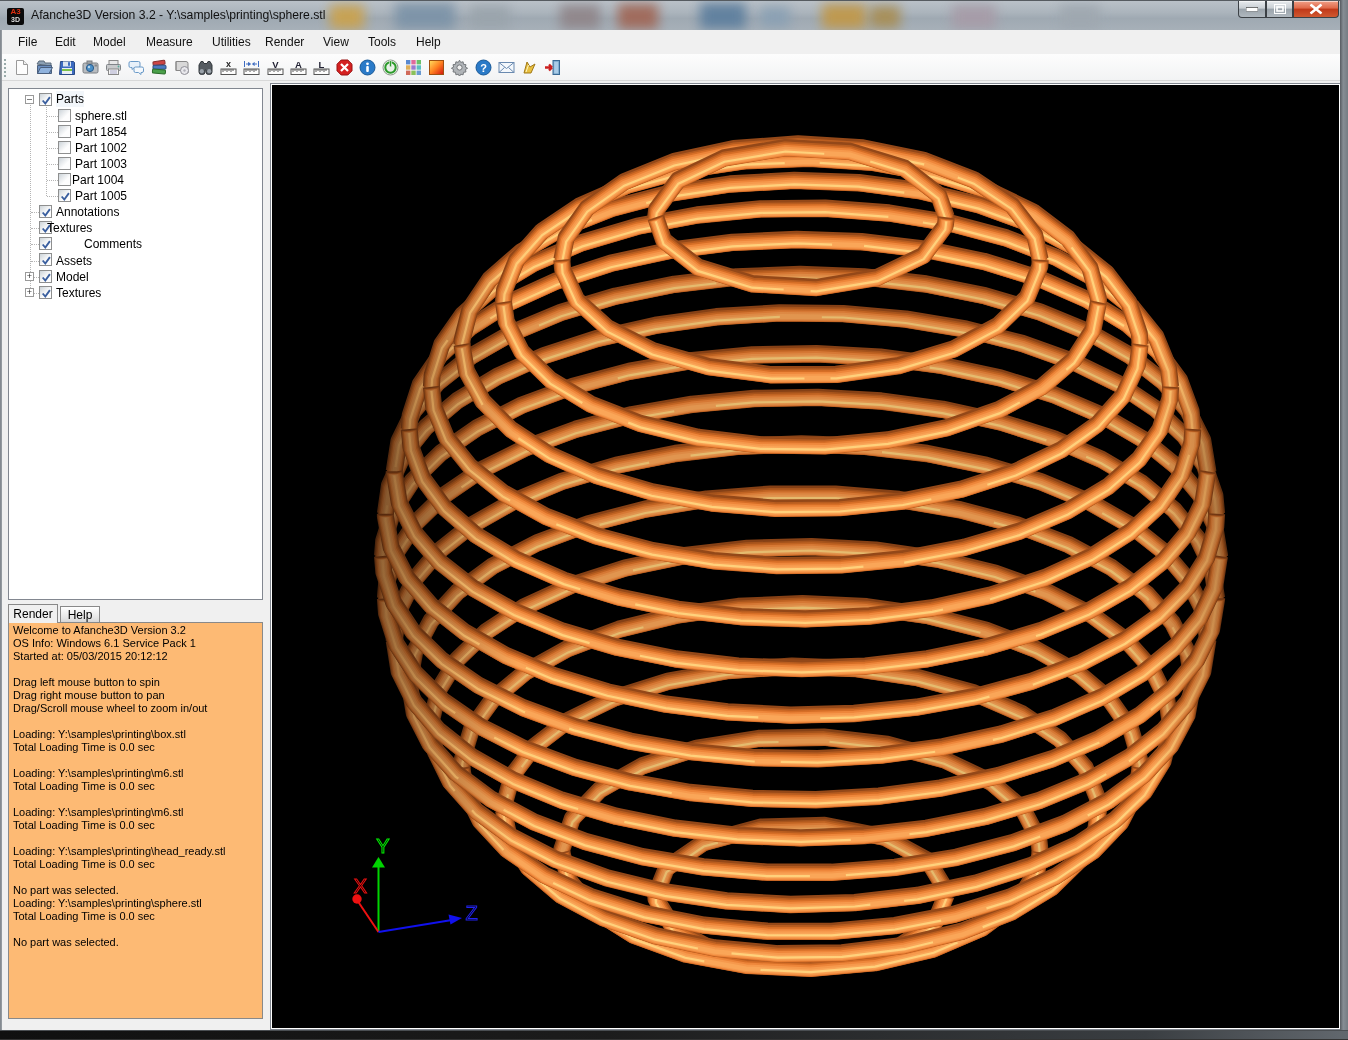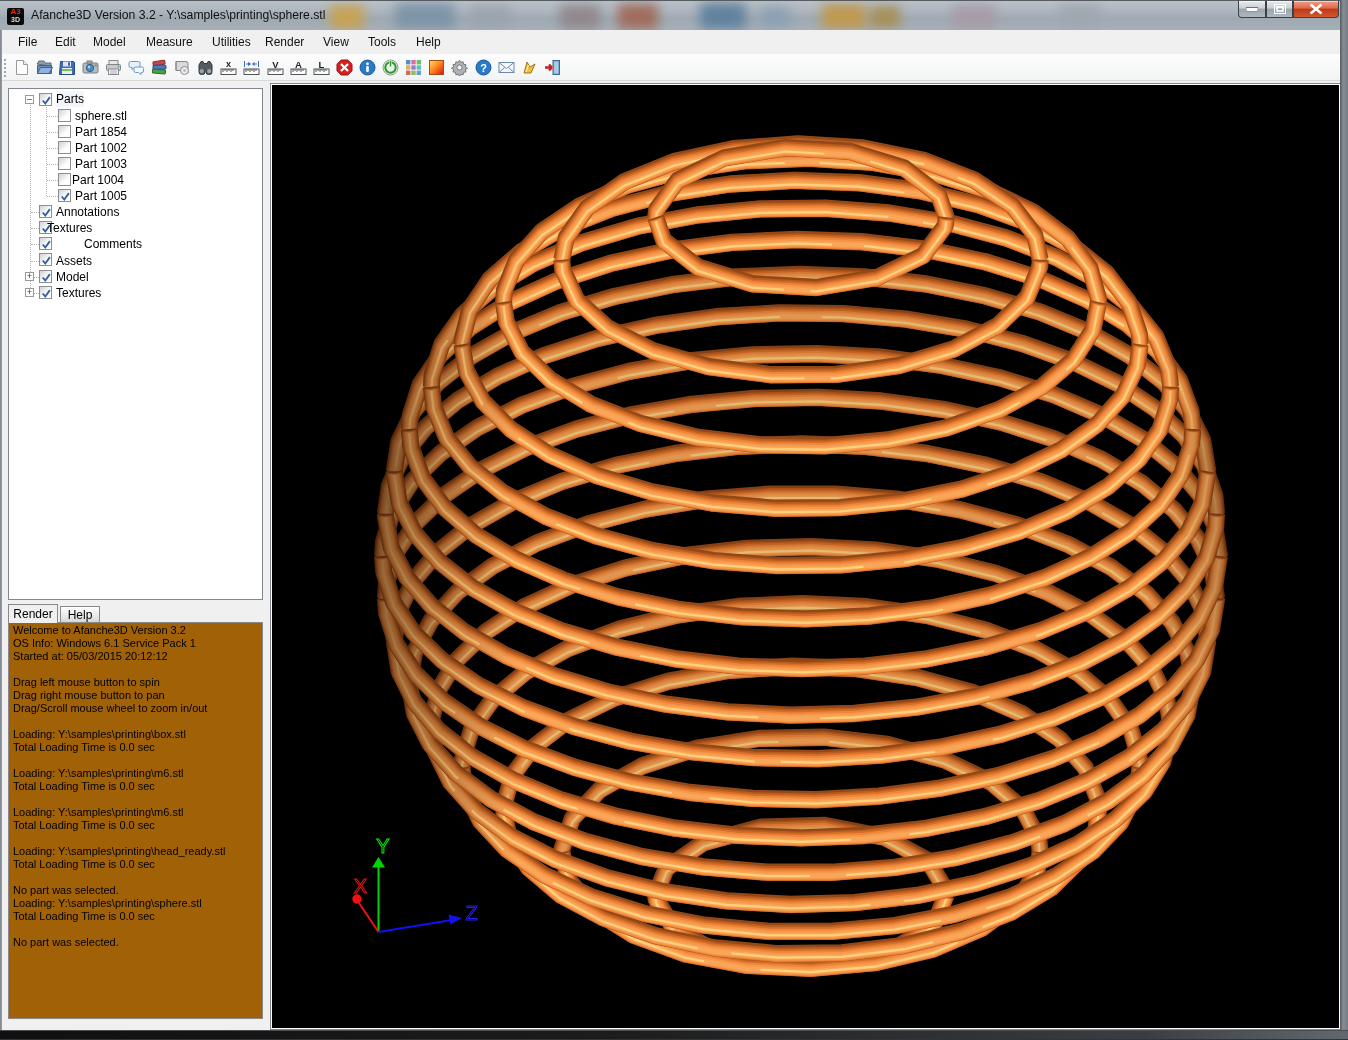--- a/index.html
+++ b/index.html
@@ -37,21 +37,21 @@
 .expbox{position:absolute;width:9px;height:9px;border:1px solid #9a9a9a;background:#fff;
  font-size:9px;line-height:7px;text-align:center;color:#333}
 .doth{position:absolute;border-top:1px dotted #b5b5b5;height:0}
 .dotv{position:absolute;border-left:1px dotted #b5b5b5;width:0}
 #tabs{position:absolute;left:8px;top:604px;height:19px}
 #tabconsole{position:absolute;left:0;top:0;width:50px;height:19px;background:#f0f0f0;
  border:1px solid #898989;border-bottom:none;font-size:12px;text-align:center;line-height:18px;z-index:2}
 #tabhelp{position:absolute;left:52px;top:2px;width:40px;height:17px;
  background:linear-gradient(#fff,#e4e4e4 70%,#d2d2d2);border:1px solid #898989;border-bottom:none;
  font-size:12px;text-align:center;line-height:16px}
-#consolewrap{position:absolute;left:8px;top:622px;width:255px;height:397px;background:#a16207;
+#consolewrap{position:absolute;left:8px;top:622px;width:255px;height:397px;background:#fdba74;
  border:1px solid #898989;}
 #consoletext{position:absolute;left:4px;top:1px;font-size:11px;line-height:13px;color:#000;white-space:pre}
 #viewport{position:absolute;left:270px;top:83px;width:1071px;height:947px;background:#fff;
  border:1px solid #828790}
 #vpinner{position:absolute;left:1px;top:1px;width:1067px;height:943px;background:#000;overflow:hidden}
 #bottombar{position:absolute;left:0;top:1030px;width:1348px;height:10px;
  background:linear-gradient(90deg,#101010,#1c1c1c 45%,#3a3e42 85%,#62686e);
  box-shadow:inset 0 1px 0 #4a4e52, inset 0 -1px 0 #333}
 #rightframe{position:absolute;left:1340px;top:0;width:8px;height:1040px;
  background:linear-gradient(90deg,#565b61,#868d94 40%,#757c83)}

